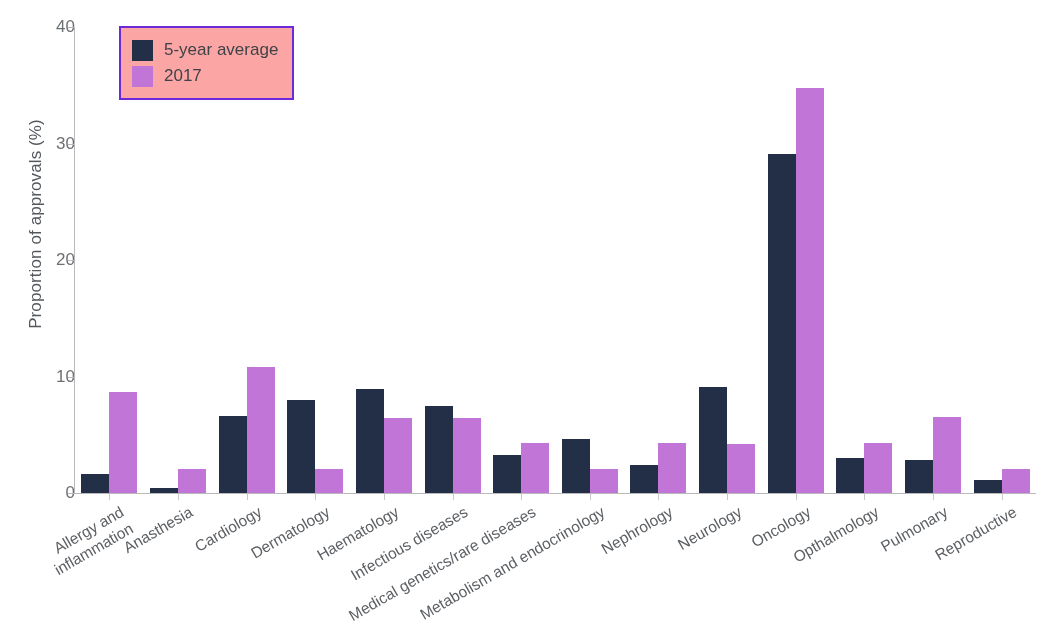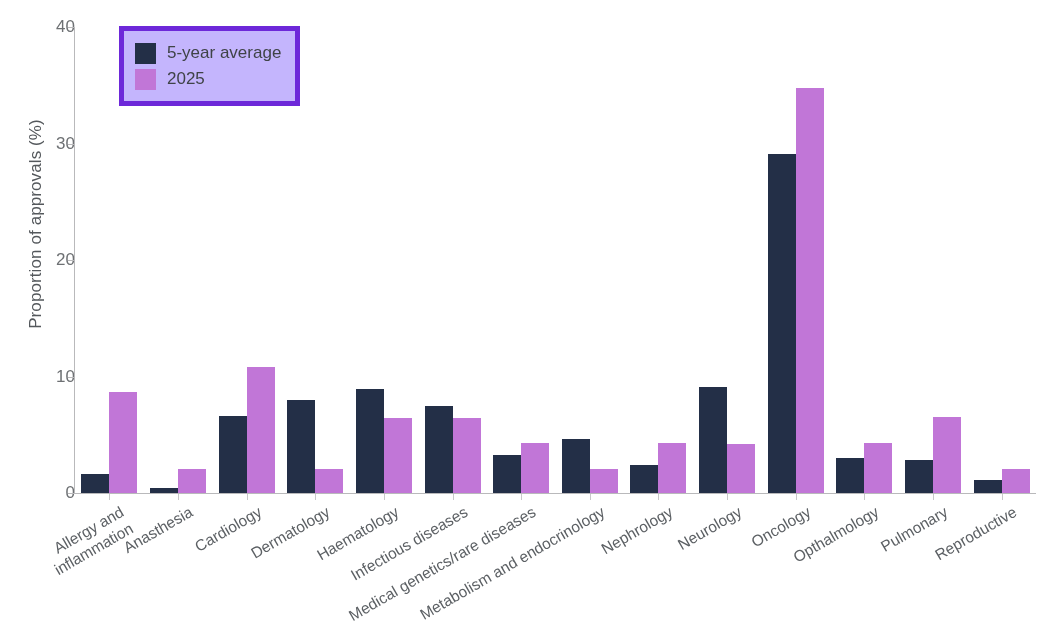--- a/index.html
+++ b/index.html
@@ -106,22 +106,22 @@
     white-space: nowrap;
     line-height: 1.22;
   }
   .cat-label.two-line { white-space: normal; width: 150px; }
 
   
   .legend {
     position: absolute;
     left: 119px;
     top: 26px;
-    border: 5px solid #6d28d9;
-    background: #c4b5fd;
+    border: 2px solid #6d28d9;
+    background: #fca5a5;
     padding: 9px 14px 9px 11px;
     box-sizing: border-box;
   }
   .legend-row {
     display: flex;
     align-items: center;
     height: 26px;
   }
   .legend-swatch {
     width: 21px;
@@ -234,17 +234,17 @@
       <div class="cat-label" style="left: 1010.68px; transform: translateX(-100%) rotate(-30deg); transform-origin: right top;">Reproductive</div>
     </div>
 
   <div class="legend">
     <div class="legend-row">
       <span class="legend-swatch s0"></span>
       <span class="legend-text">5-year average</span>
     </div>
     <div class="legend-row">
       <span class="legend-swatch s1"></span>
-      <span class="legend-text">2025</span>
+      <span class="legend-text">2017</span>
     </div>
   </div>
 
 </div>
 
 </body></html>

